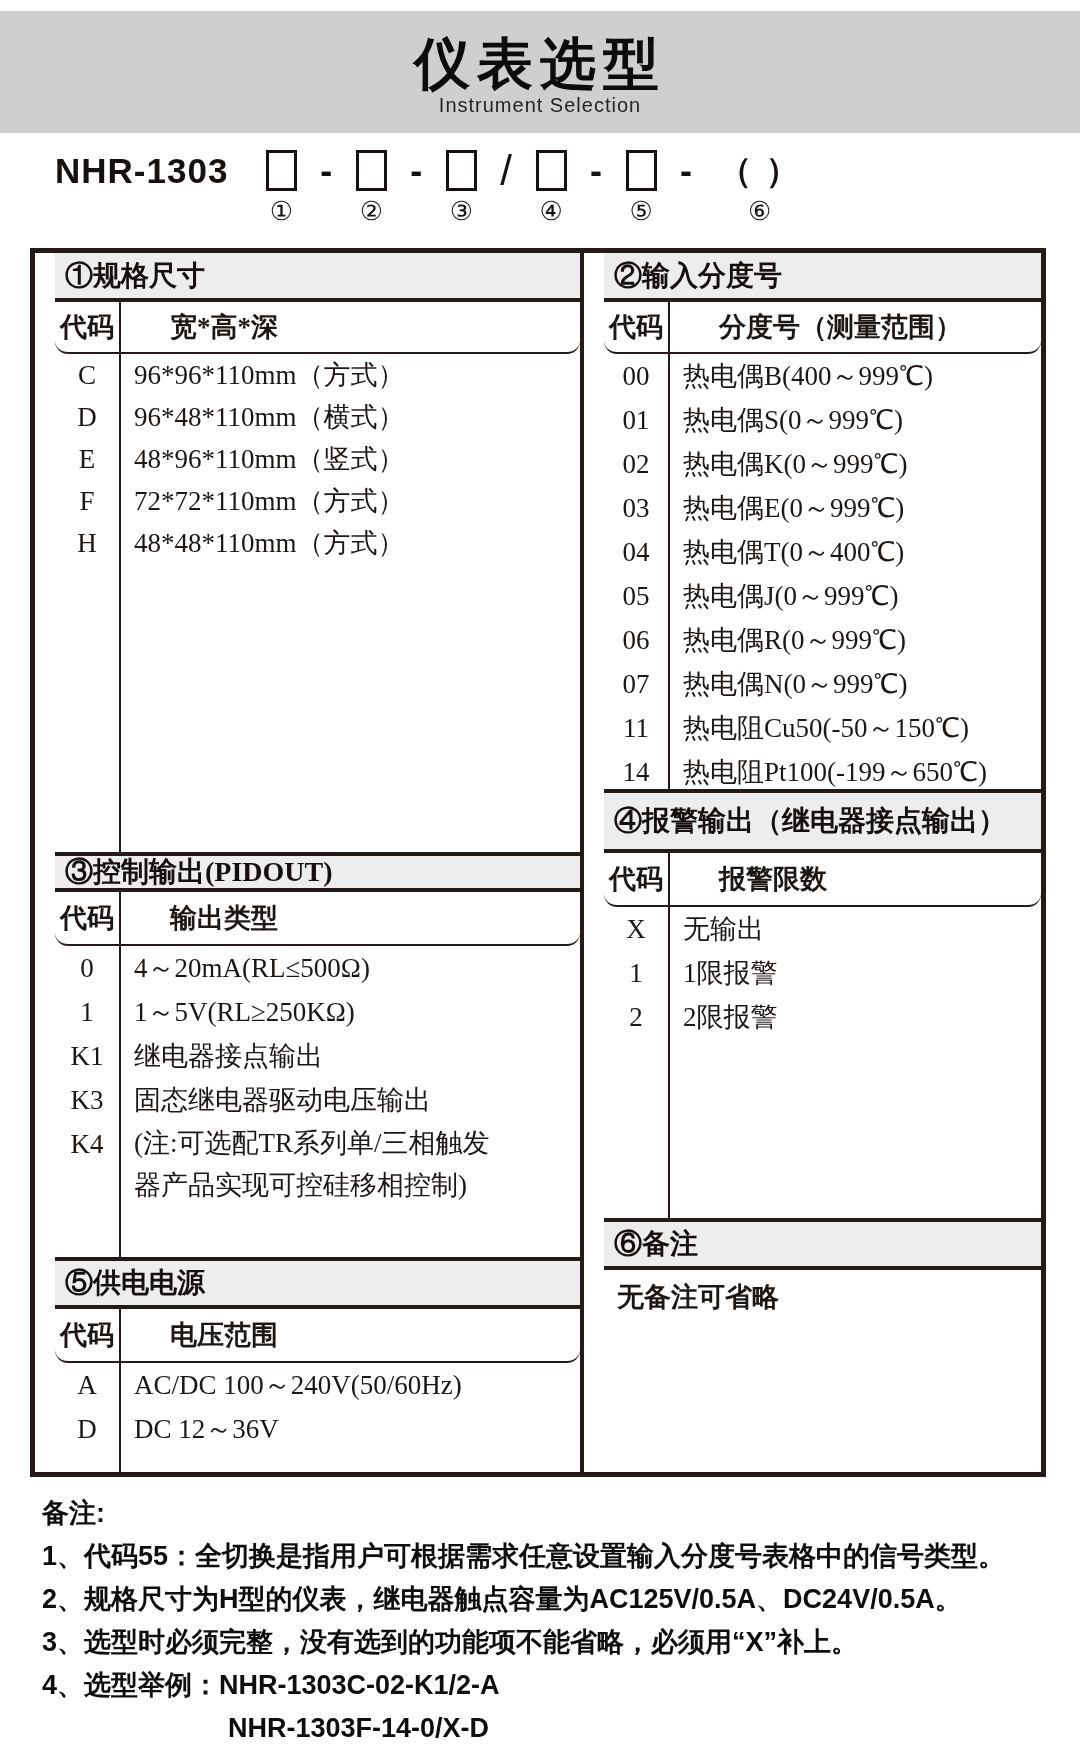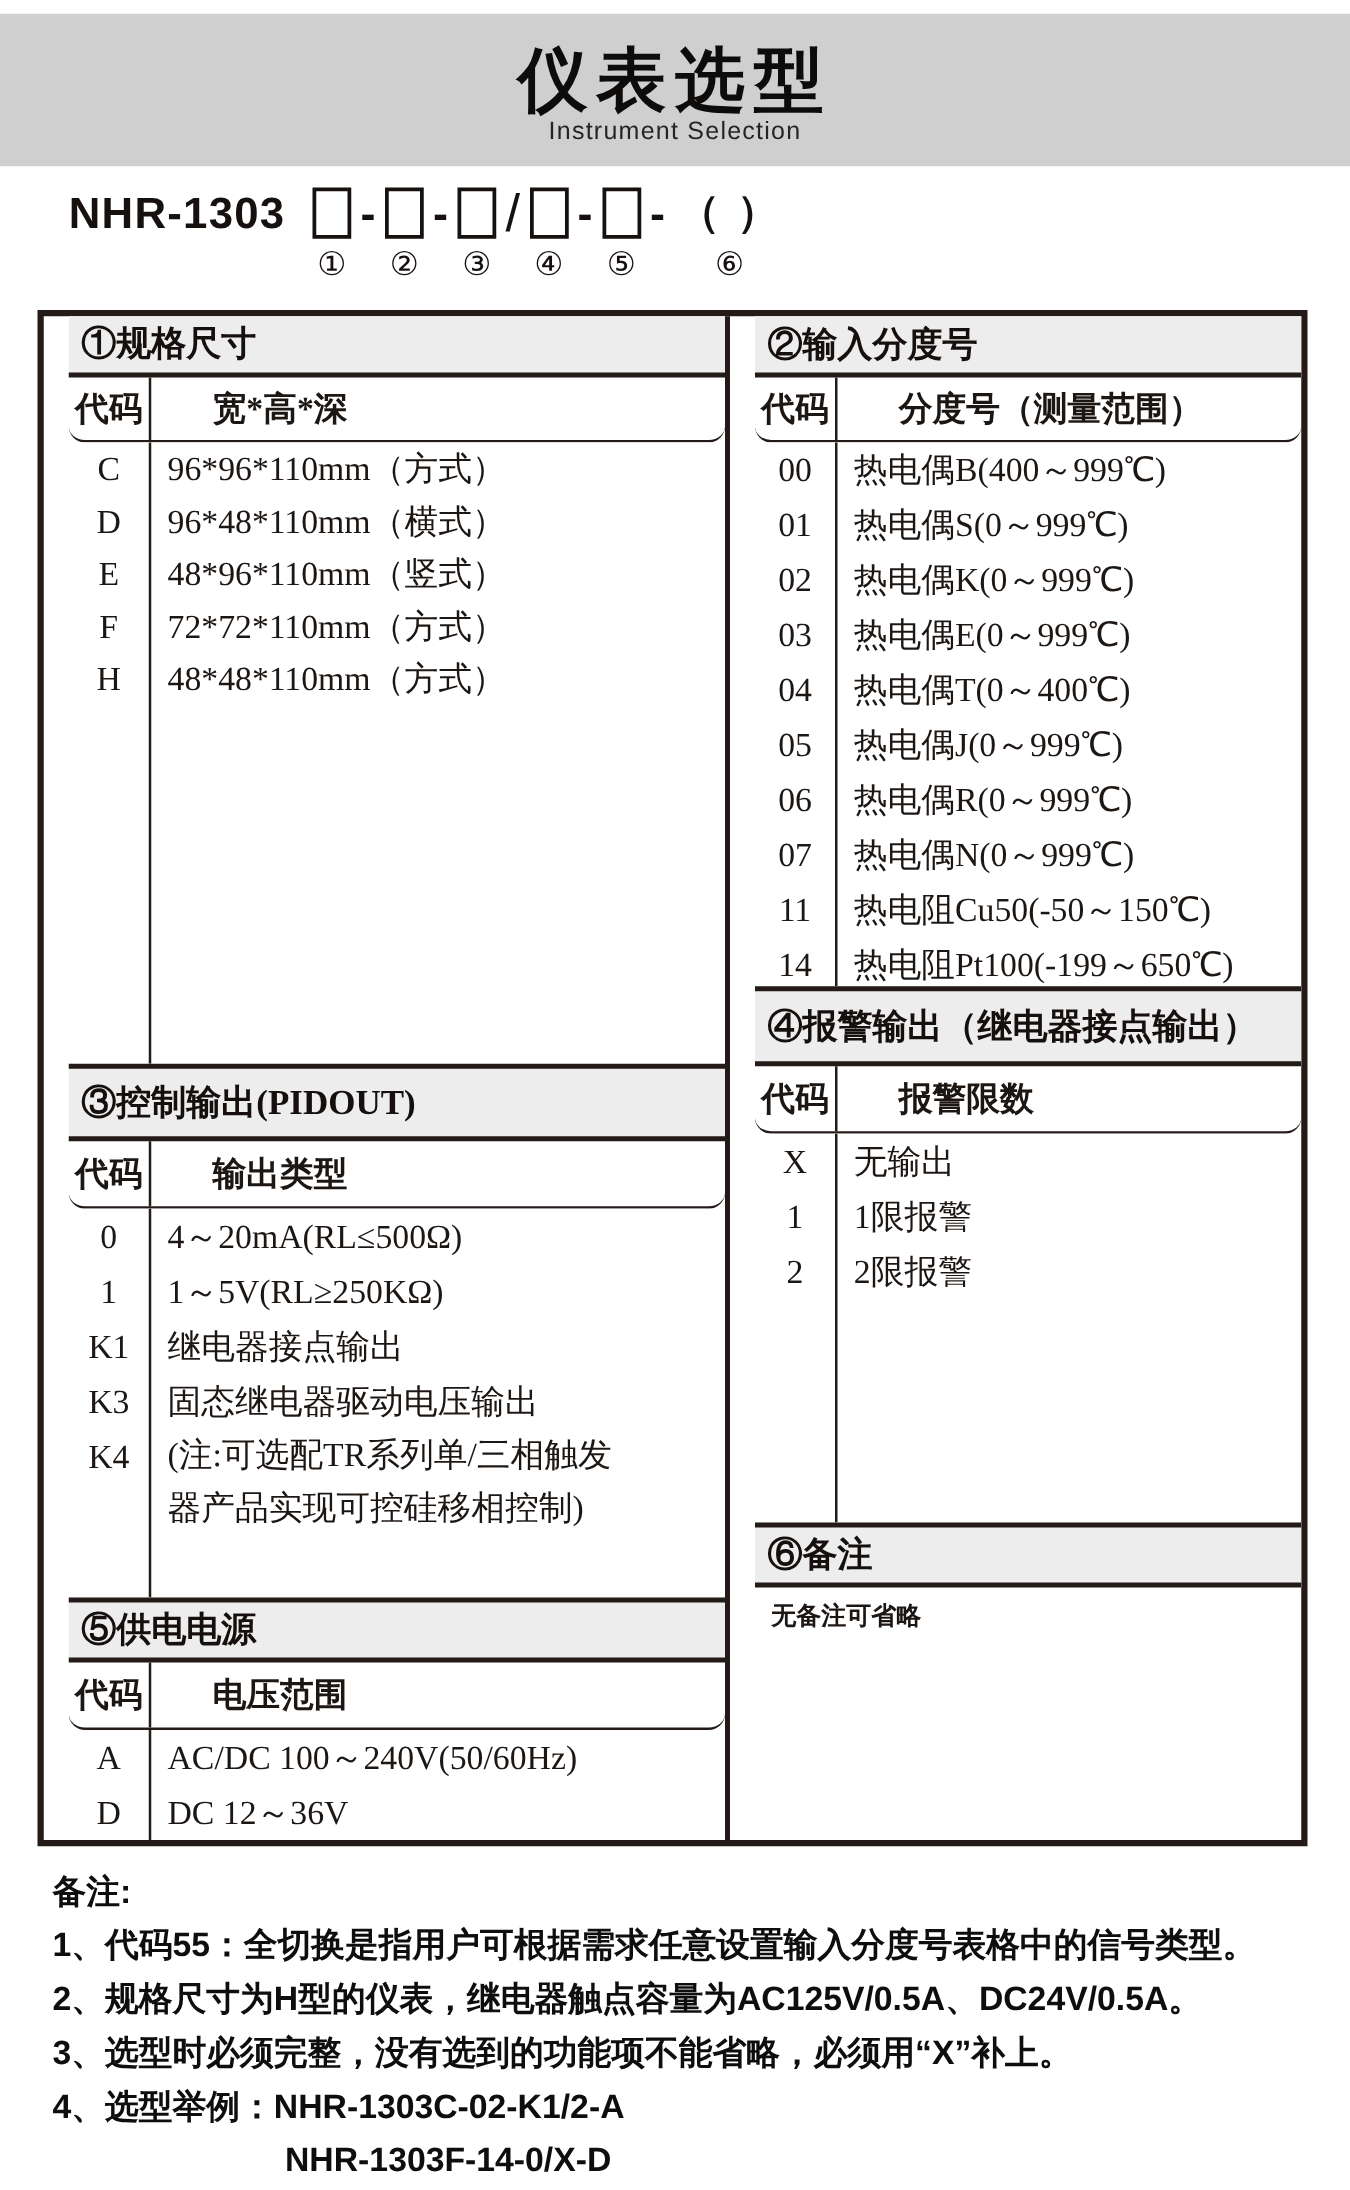--- a/index.html
+++ b/index.html
@@ -9,21 +9,21 @@
   
   .title-band { position:absolute; left:0; top:11px; width:1080px; height:122px;
                 background:#cfcfd0; text-align:center; }
   .title-cn { padding-top:22px; font-family:"Liberation Sans",sans-serif; font-weight:bold;
               font-size:56px; line-height:62px; letter-spacing:7px; color:#0e0c0b; }
   .title-en { font-family:"Liberation Sans",sans-serif; font-size:20px; line-height:24px;
               color:#262423; margin-top:-2px; letter-spacing:1px; }
 
   
   .model-line { position:absolute; left:55px; top:150px; display:flex; align-items:flex-start;
-                gap:4px; font-family:"Liberation Sans",sans-serif; color:#16110f; }
+                gap:20px; font-family:"Liberation Sans",sans-serif; color:#16110f; }
   .model-prefix { font-size:35px; line-height:42px; font-weight:bold; letter-spacing:1px; margin-right:14px; }
   .slot { display:flex; flex-direction:column; align-items:center; width:38px; }
   .mbox { width:25px; height:35px; border:3px solid #16110f; background:#fff; }
   .circ { margin-top:7px; font-family:"Liberation Serif",serif; font-size:26px; line-height:28px; }
   .sep  { font-size:36px; line-height:41px; font-weight:bold; }
   .slash{ font-size:42px; line-height:41px; font-weight:normal; }
   .paren{ font-size:34px; line-height:41px; font-weight:bold; letter-spacing:2px;}
   .slot-paren { display:flex; flex-direction:column; align-items:center; margin-left:6px;}
 
   
@@ -45,21 +45,21 @@
   .col-head .desc-cell { flex:1; display:flex; align-items:center; padding-left:13px;margin-left:36px; }
 
   .data { box-sizing:border-box; display:flex; font-size:27px; }
   .data .codes { width:66px; box-sizing:border-box; border-right:2px solid #241b18;
                  display:flex; flex-direction:column; align-items:center; }
   .data .descs { flex:1; display:flex; flex-direction:column; padding-left:13px; }
   .c42 { height:42px; line-height:42px; white-space:nowrap; }
   .c44 { height:44px; line-height:44px; white-space:nowrap; }
   .note-line { height:42px; line-height:42px; white-space:nowrap; }
 
-  .remark-body { box-sizing:border-box; padding:9px 0 0 13px; font-weight:bold; font-size:20px; }
+  .remark-body { box-sizing:border-box; padding:9px 0 0 13px; font-weight:bold; font-size:27px; }
 
   
   .footnotes { position:absolute; left:42px; top:1492px; width:1010px;
                font-family:"Liberation Sans",sans-serif; font-weight:bold;
                font-size:27px; color:#100e0d; }
   .fn-line { height:43px; line-height:43px; white-space:nowrap; }
   .fn-example2 { padding-left:186px; }
 </style>
 </head>
 <body>
@@ -131,21 +131,21 @@
         <div class="descs">
 
         <div class="c42">96*96*110mm（方式）</div>
             <div class="c42">96*48*110mm（横式）</div>
             <div class="c42">48*96*110mm（竖式）</div>
             <div class="c42">72*72*110mm（方式）</div>
             <div class="c42">48*48*110mm（方式）</div>
           </div>
       </div>
 
-      <div class="sec-head bt" style="height:62px">③控制输出(PIDOUT)</div>
+      <div class="sec-head bt" style="height:40px">③控制输出(PIDOUT)</div>
       <div class="col-head" style="height:54px">
         <div class="code-cell">代码</div>
         <div class="desc-cell">输出类型</div>
       </div>
       <div class="data" style="height:311px">
         <div class="codes">
 
         <div class="c44">0</div>
             <div class="c44">1</div>
             <div class="c44">K1</div>

